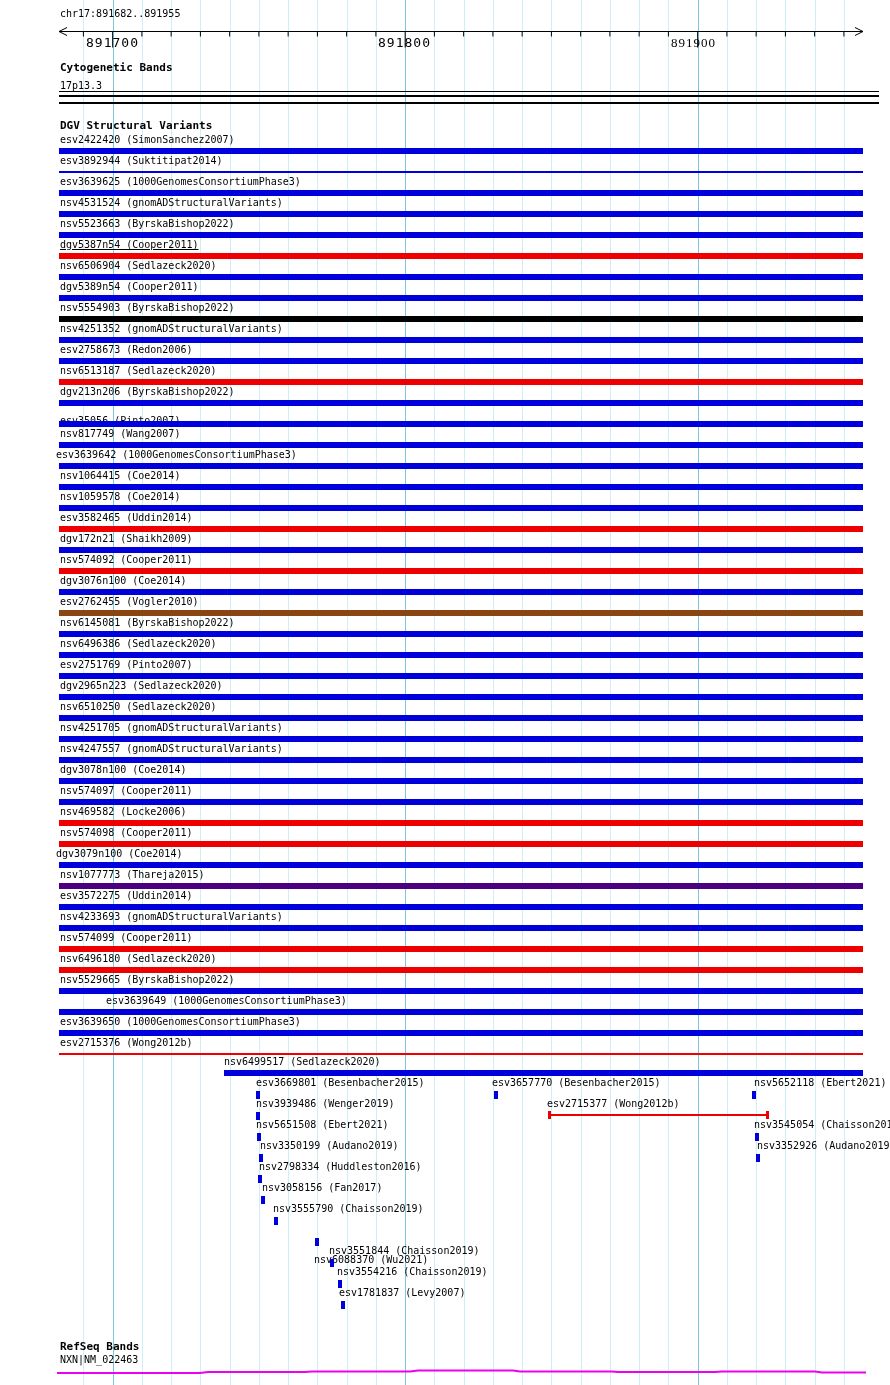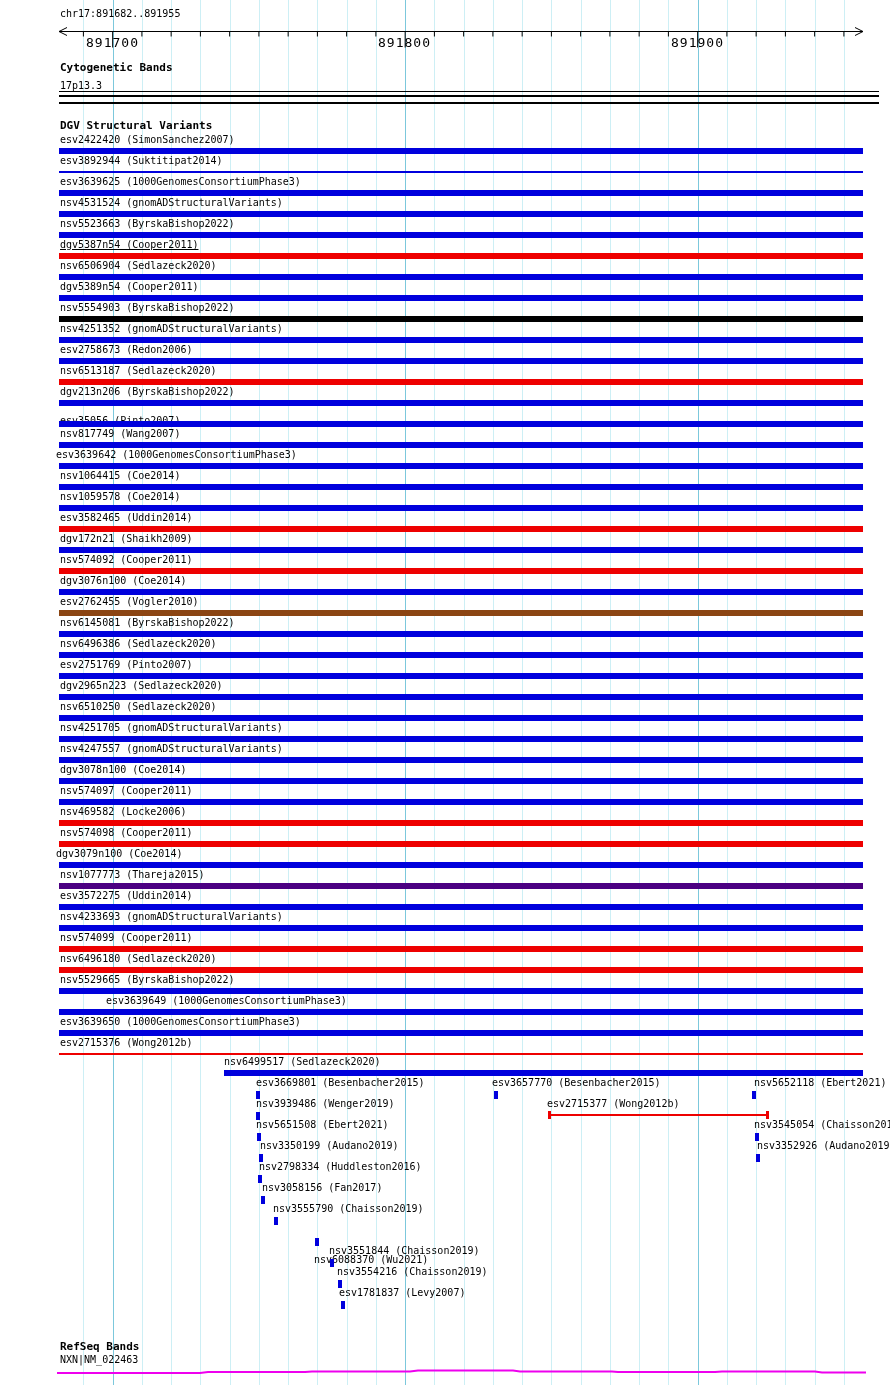--- a/index.html
+++ b/index.html
@@ -84,21 +84,21 @@
       <line x1="697.65" y1="31.5" x2="697.65" y2="47.5" stroke="#000000" stroke-width="1"></line>
       <line x1="726.9" y1="31.5" x2="726.9" y2="36.5" stroke="#000000" stroke-width="1"></line>
       <line x1="756.15" y1="31.5" x2="756.15" y2="36.5" stroke="#000000" stroke-width="1"></line>
       <line x1="785.4" y1="31.5" x2="785.4" y2="36.5" stroke="#000000" stroke-width="1"></line>
       <line x1="814.65" y1="31.5" x2="814.65" y2="36.5" stroke="#000000" stroke-width="1"></line>
       <line x1="843.9" y1="31.5" x2="843.9" y2="36.5" stroke="#000000" stroke-width="1"></line>
     </svg>
   <div id="ruler-labels">
       <div class="rlabel" style="left: 86px; top: 36px;">891700</div>
       <div class="rlabel" style="left: 378px; top: 36px;">891800</div>
-      <div class="rlabel" style="left: 671px; top: 36px;">891900</div>
+      <div class="rlabel" style="left: 671px; top: 36px; font-family: Liberation Serif, serif;">891900</div>
     </div>
 
   <div class="hdr" style="left:60px;top:62px;">Cytogenetic Bands</div>
   <div class="lbl" style="left:60px;top:80px;">17p13.3</div>
   <div class="bandline" style="left:59px;top:91px;width:820px;height:1px;"></div>
   <div class="bandline" style="left:59px;top:95px;width:820px;height:2px;"></div>
   <div class="bandline" style="left:59px;top:102px;width:820px;height:2px;"></div>
 
   <div class="hdr" style="left:60px;top:120px;">DGV Structural Variants</div>
   <div id="dgv-track">

